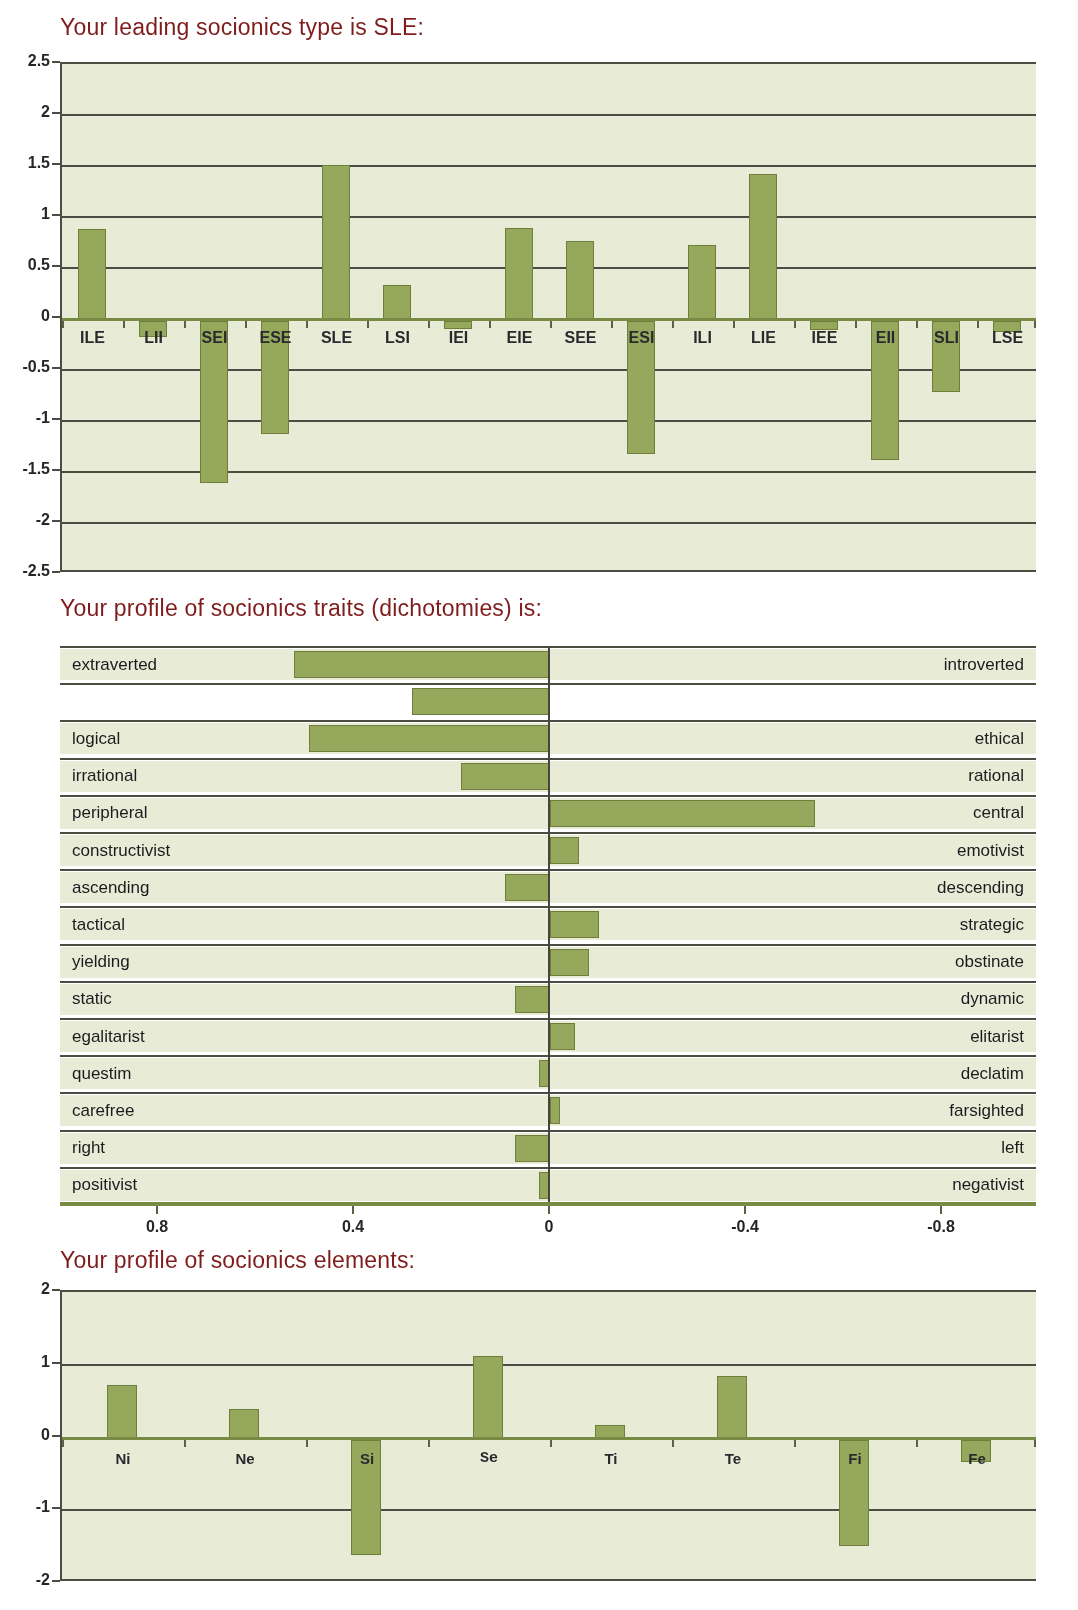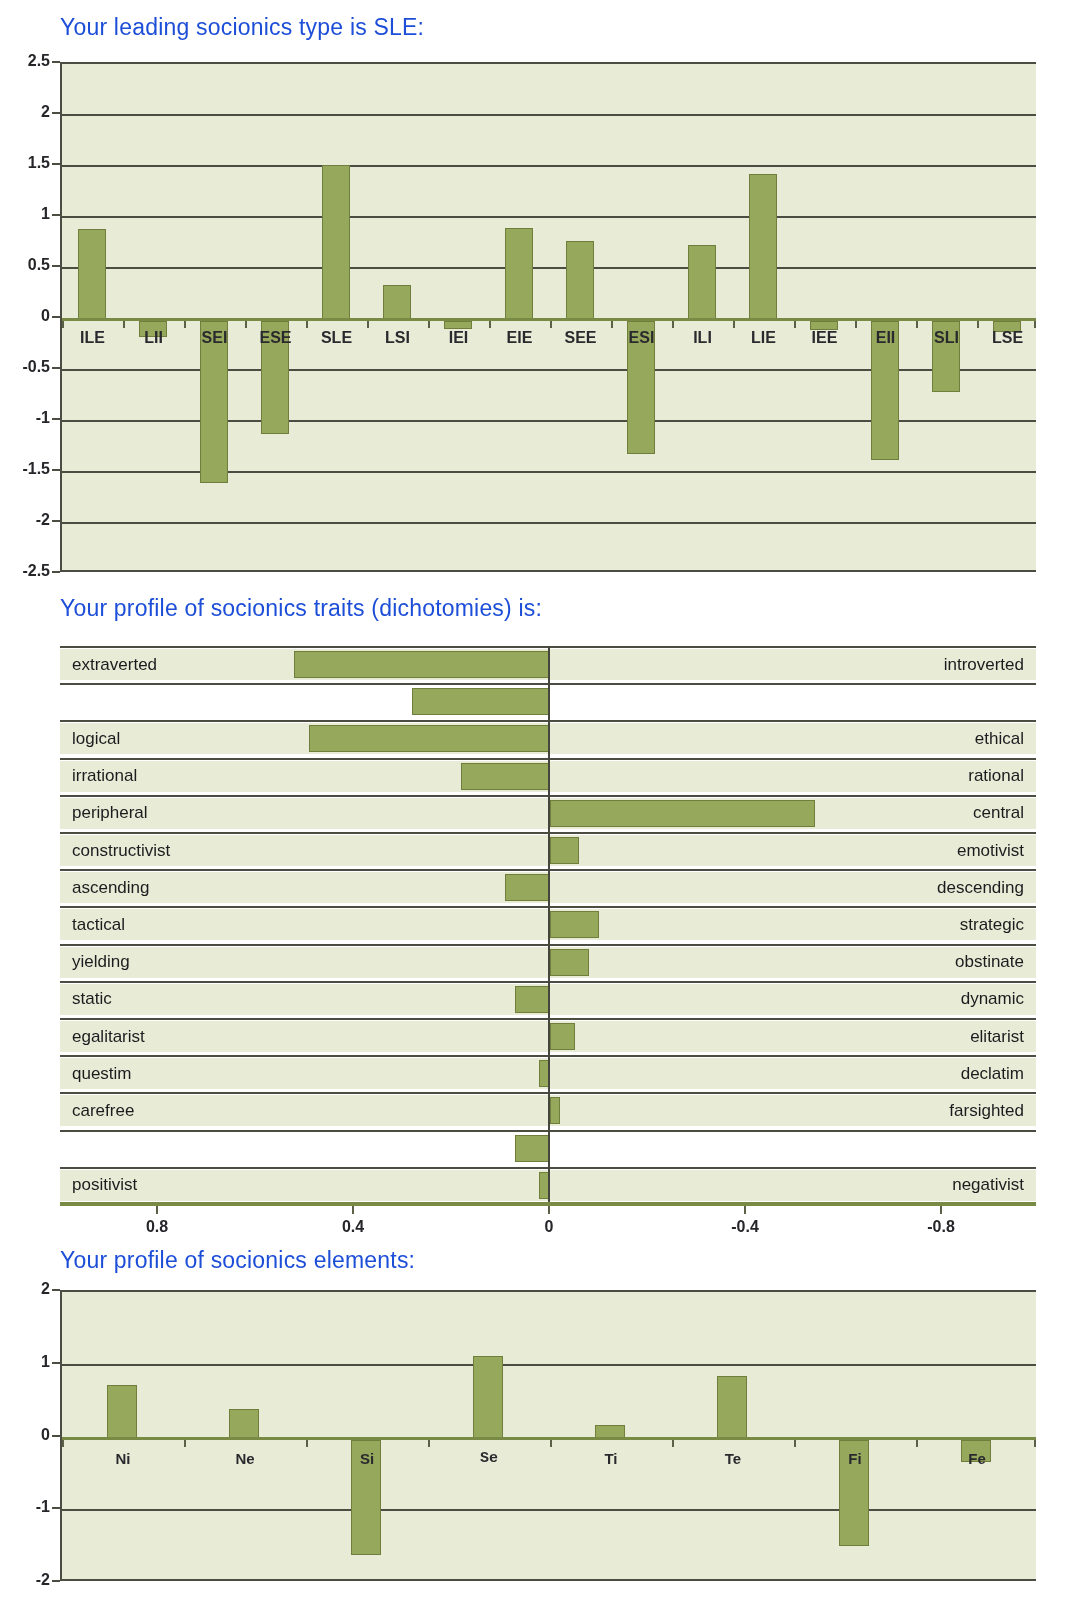--- a/index.html
+++ b/index.html
@@ -1,21 +1,21 @@
 <!DOCTYPE html>
 <html><head>
 <meta charset="utf-8">
 <style>
   html,body{margin:0;padding:0;background:#ffffff;}
   .page{
     position:relative;width:1078px;height:1610px;background:#ffffff;
     font-family:"Liberation Sans",sans-serif;overflow:hidden;
   }
   .title{
-    position:absolute;left:60px;font-size:23px;color:#1d4ed8;
+    position:absolute;left:60px;font-size:23px;color:#7f1d1d;
     letter-spacing:0.2px;white-space:nowrap;
   }
   .plot{
     position:absolute;left:60px;width:976px;background:#e8ecd7;
     border-top:2px solid #4b4d43;border-bottom:2px solid #4b4d43;border-left:2px solid #4b4d43;
     box-sizing:border-box;
   }
   .grid{position:absolute;left:0;width:100%;height:2px;background:#4b4d43;}
   .zero{position:absolute;left:0;width:100%;height:3px;background:#798a45;}
   .bar{position:absolute;background:#96a85c;border:1px solid #6f7e3b;box-sizing:border-box;}
@@ -164,20 +164,24 @@
         <div class="rowlabel" style="right: 12px;">elitarist</div>
       </div>
       <div class="rowstrip" style="top: 412.2px; height: 31px;">
         <div class="rowlabel" style="left: 12px;">questim</div>
         <div class="rowlabel" style="right: 12px;">declatim</div>
       </div>
       <div class="rowstrip" style="top: 449.4px; height: 31px;">
         <div class="rowlabel" style="left: 12px;">carefree</div>
         <div class="rowlabel" style="right: 12px;">farsighted</div>
       </div>
+      <div class="rowstrip" style="top: 486.6px; height: 31px;">
+        <div class="rowlabel" style="left: 12px;">right</div>
+        <div class="rowlabel" style="right: 12px;">left</div>
+      </div>
       <div class="rowstrip" style="top: 523.8px; height: 31px;">
         <div class="rowlabel" style="left: 12px;">positivist</div>
         <div class="rowlabel" style="right: 12px;">negativist</div>
       </div>
       <div class="rowline" style="top: 0px;"></div>
       <div class="rowline" style="top: 37.2px;"></div>
       <div class="rowline" style="top: 74.4px;"></div>
       <div class="rowline" style="top: 111.6px;"></div>
       <div class="rowline" style="top: 148.8px;"></div>
       <div class="rowline" style="top: 186px;"></div>

